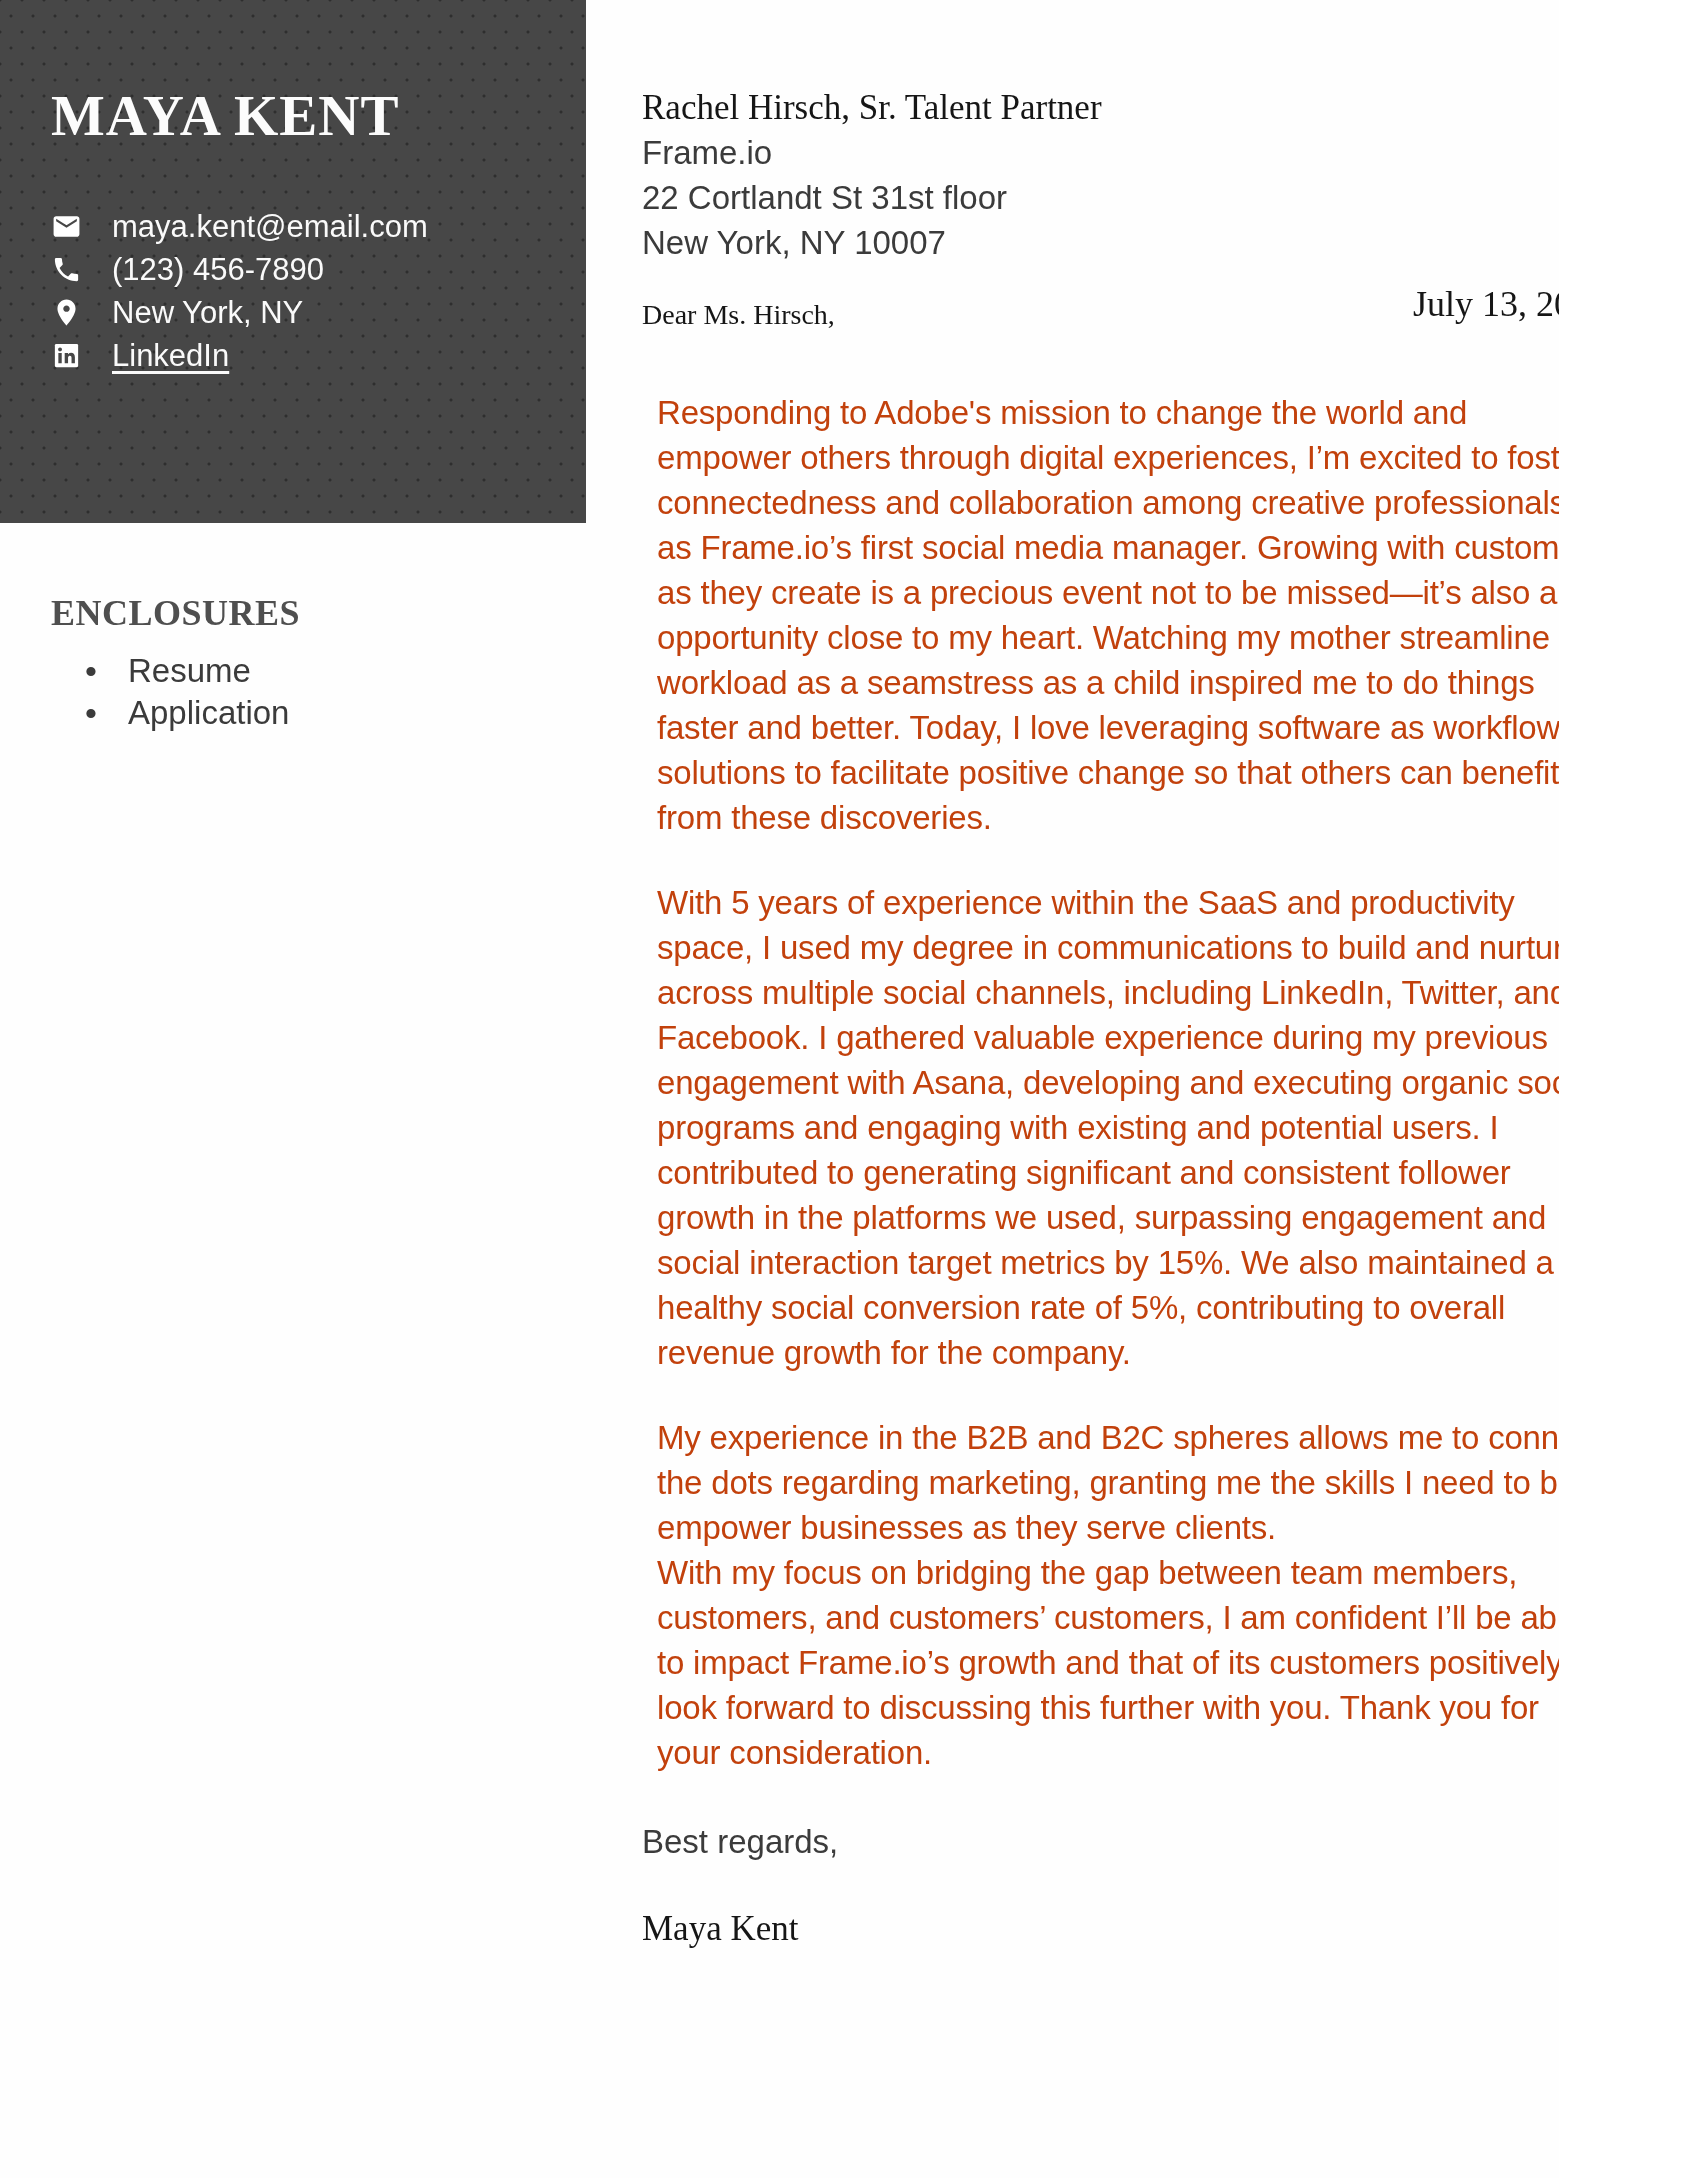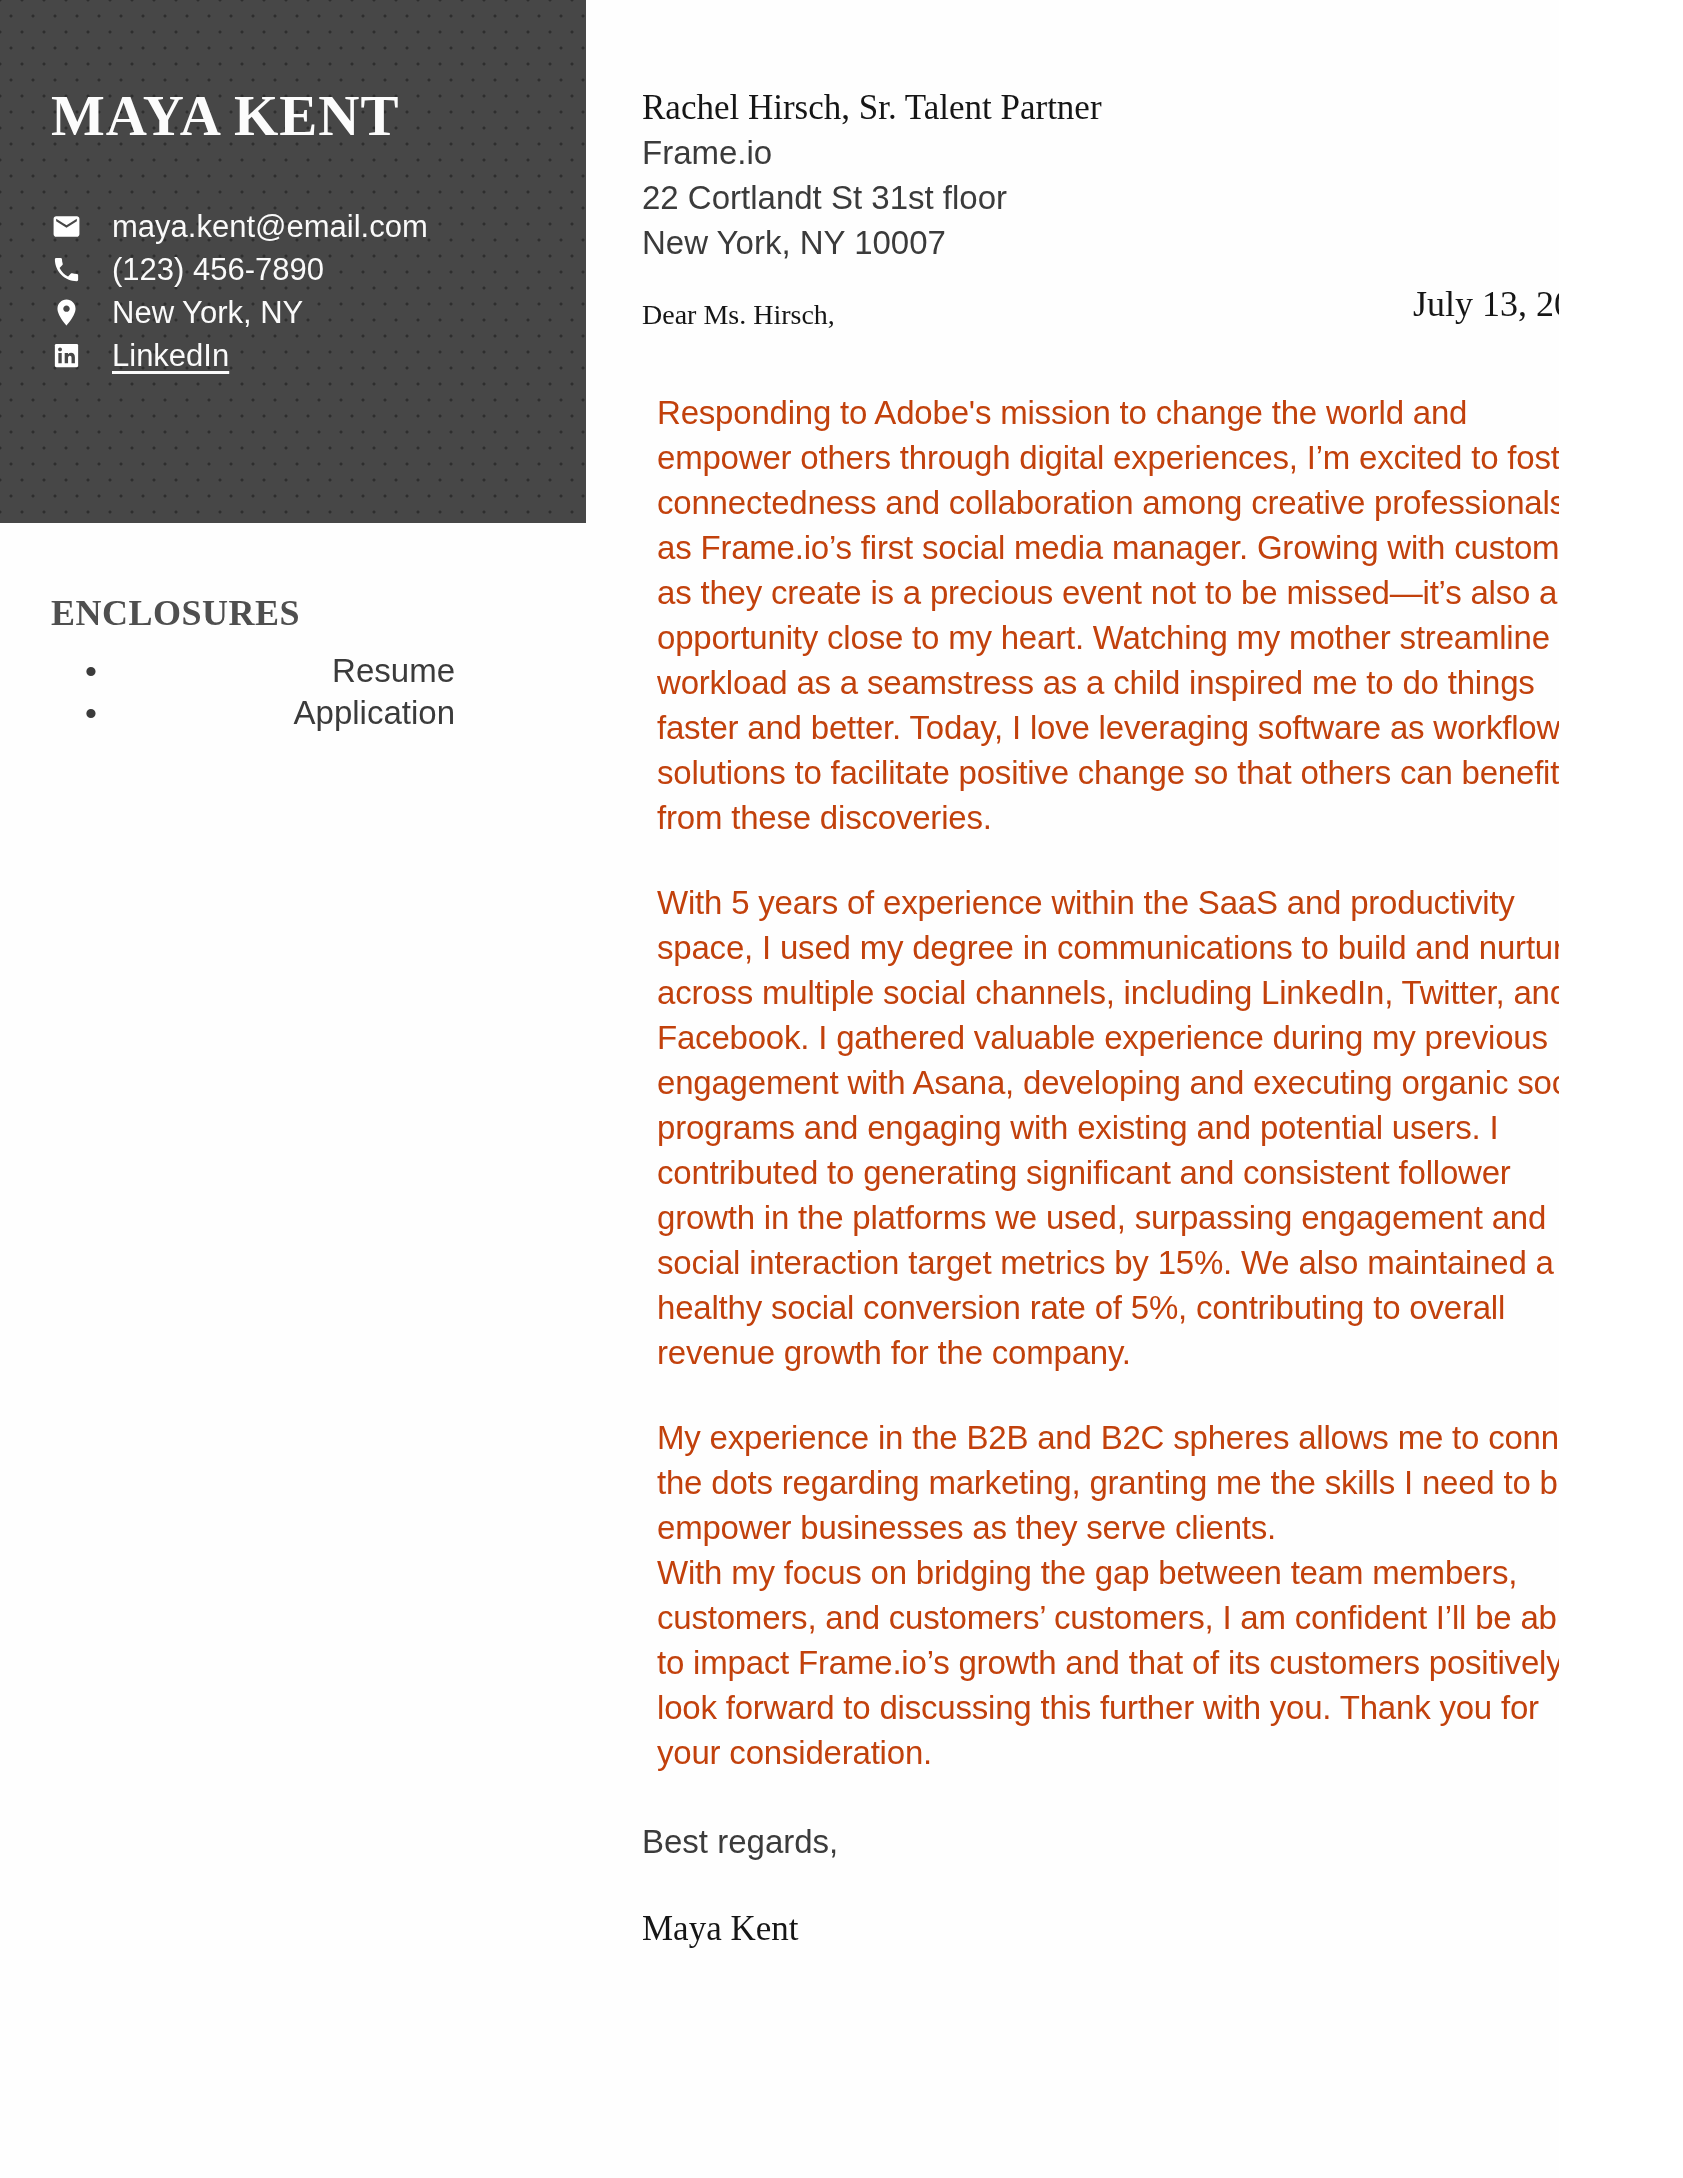--- a/index.html
+++ b/index.html
@@ -58,21 +58,21 @@
   
   .enclosures { position: absolute; left: 51px; top: 592px; width: 475px; }
   .enclosures-heading {
     margin: 0;
     font-family: "Liberation Serif", "DejaVu Serif", serif;
     font-weight: bold;
     font-size: 36px;
     letter-spacing: 0.5px;
     color: #4f4f4f;
   }
-  .enclosures-list { margin: 16px 0 2px 0; padding: 0; list-style: none; text-align: right; }
+  .enclosures-list { margin: 16px 0 2px 0; padding: 0; list-style: none; }
   .enclosures-list li {
     position: relative;
     padding-left: 77px;
     width: 327px;
     font-size: 33px;
     line-height: 42px;
     color: #3b3b3b;
   }
   .enclosures-list li::before {
     content: "\2022";

